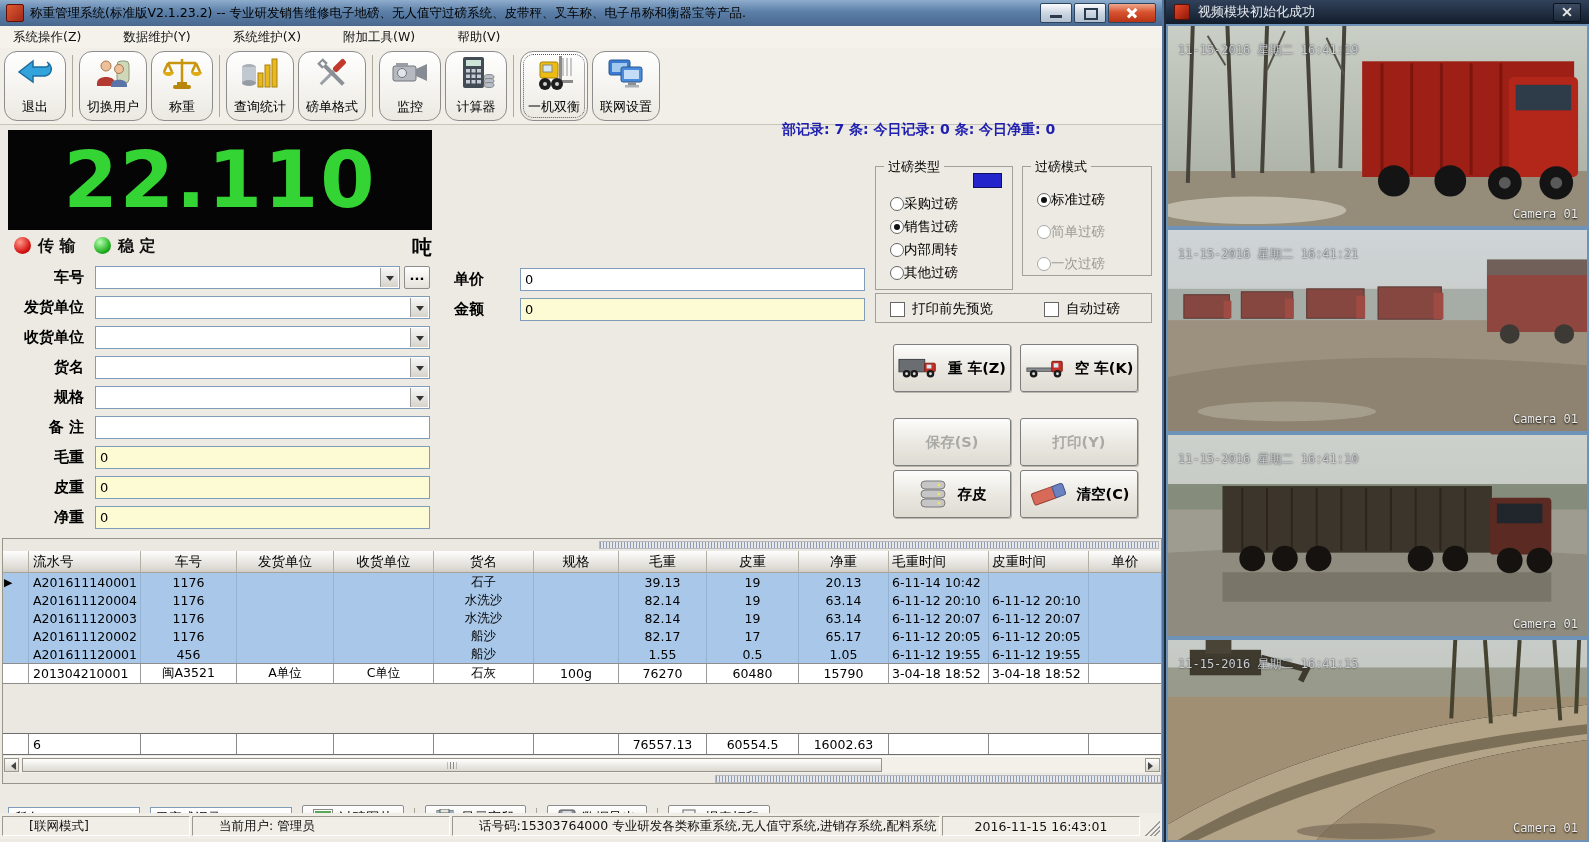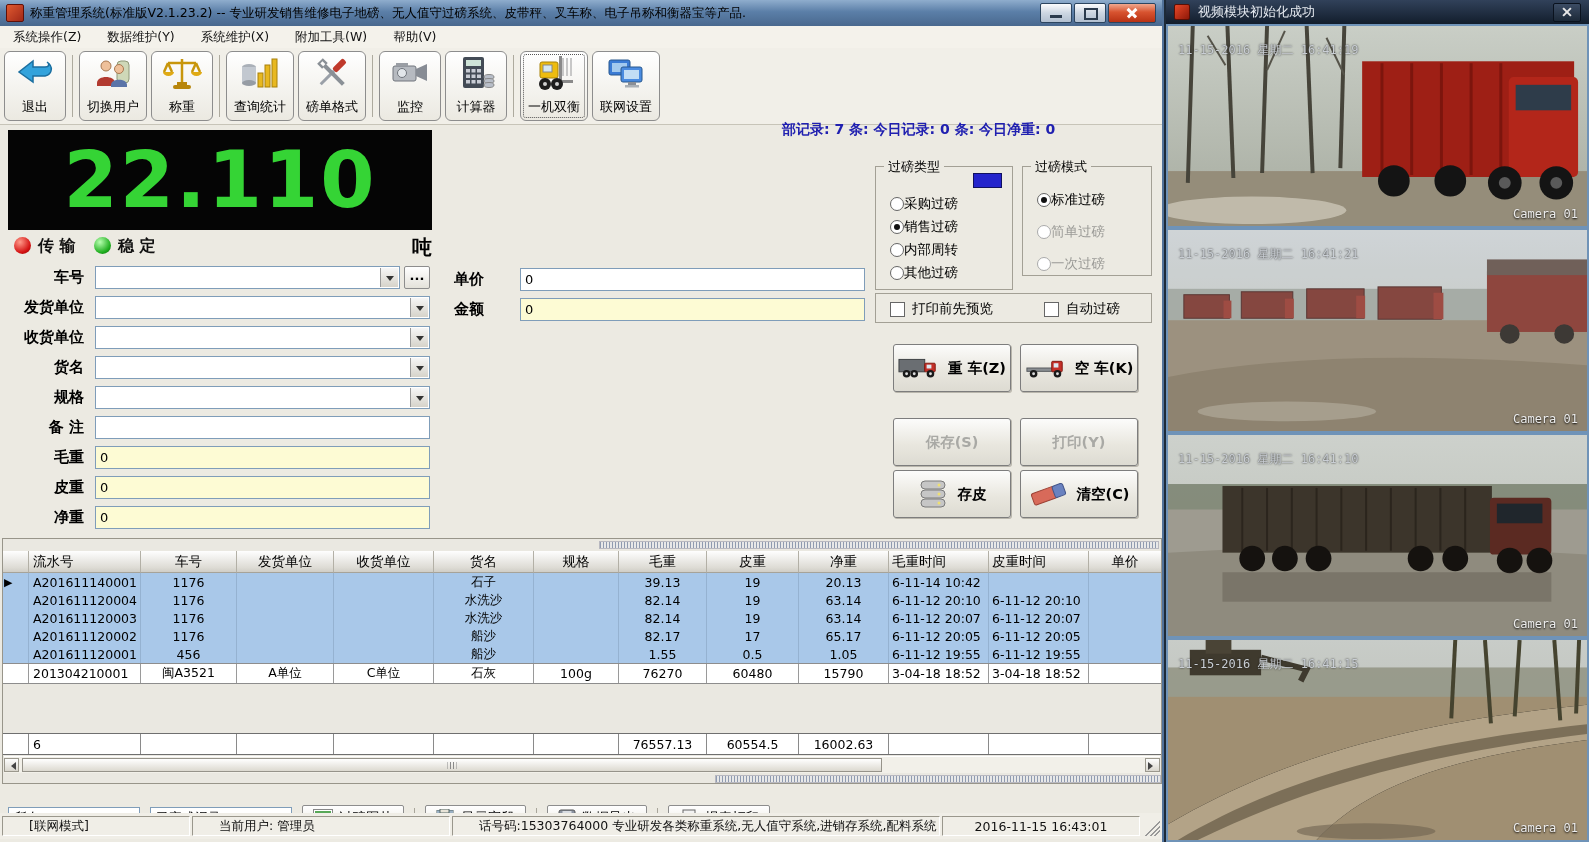--- a/index.html
+++ b/index.html
@@ -15,25 +15,25 @@
   .winbtns{display:flex;gap:2px;flex:0 0 auto;}
   .wb{width:30px;height:18px;border:1px solid #2c455f;border-radius:2px;position:relative;
     background:linear-gradient(#fbfcfd,#ccd6e2 50%,#b2c0d0);}
   .wb.close{width:46px;background:linear-gradient(#f0a88e,#d85430 45%,#b83214);}
   .wb.min::after{content:"";position:absolute;left:9px;right:9px;bottom:4px;height:3px;background:#2b3b4d;}
   .wb.max::after{content:"";position:absolute;left:9px;top:4px;width:10px;height:8px;border:2px solid #2b3b4d;}
   .wb.close::before,.wb.close::after{content:"";position:absolute;left:50%;top:50%;width:12px;height:2.5px;background:#fff;}
   .wb.close::before{transform:translate(-50%,-50%) rotate(45deg);}
   .wb.close::after{transform:translate(-50%,-50%) rotate(-45deg);}
   .menubar{position:absolute;left:0;top:26px;right:0;height:22px;background:#f4f2eb;border-bottom:1px solid #d4d1c5;
-    display:flex;align-items:center;font-size:12.5px;color:#111;}
+    display:flex;align-items:center;font-size:12.5px;color:#111;gap:16px;}
   .menu-item{padding:3px 13px;cursor:default;}
   .toolbar{position:absolute;left:0;top:48px;right:0;height:76px;background:#f1efe8;border-bottom:1px solid #c7c4b8;
     display:flex;align-items:center;padding:0 4px;gap:4px;}
-  .tbtn{height:70px;min-width:62px;padding:2px 7px 4px 7px;border:1px solid #8d8d8d;border-radius:6px;
+  .tbtn{height:70px;min-width:62px;padding:2px 7px 4px 7px;border:1px solid #8d8d8d;border-radius:13px;
     background:linear-gradient(#ffffff,#ebe9e1);display:flex;flex-direction:column;align-items:center;justify-content:flex-end;
     font-size:13px;color:#000;box-sizing:border-box;gap:6px;}
   .tbtn .ticon{height:44px;display:flex;align-items:center;justify-content:center;}
   .tbtn.active{outline:1px dotted #555;outline-offset:-4px;}
   .tsep{width:1px;height:62px;background:#adaa9e;margin:0 2px;}
   
   .led{position:absolute;left:8px;top:130px;width:424px;height:100px;background:#050505;
     display:flex;align-items:center;justify-content:center;}
   .led-num{font-family:"DejaVu Sans","Liberation Sans",sans-serif;font-weight:bold;font-size:78px;color:#35d435;letter-spacing:2px;}
   .ind-row{position:absolute;left:10px;top:234px;width:422px;height:24px;}

